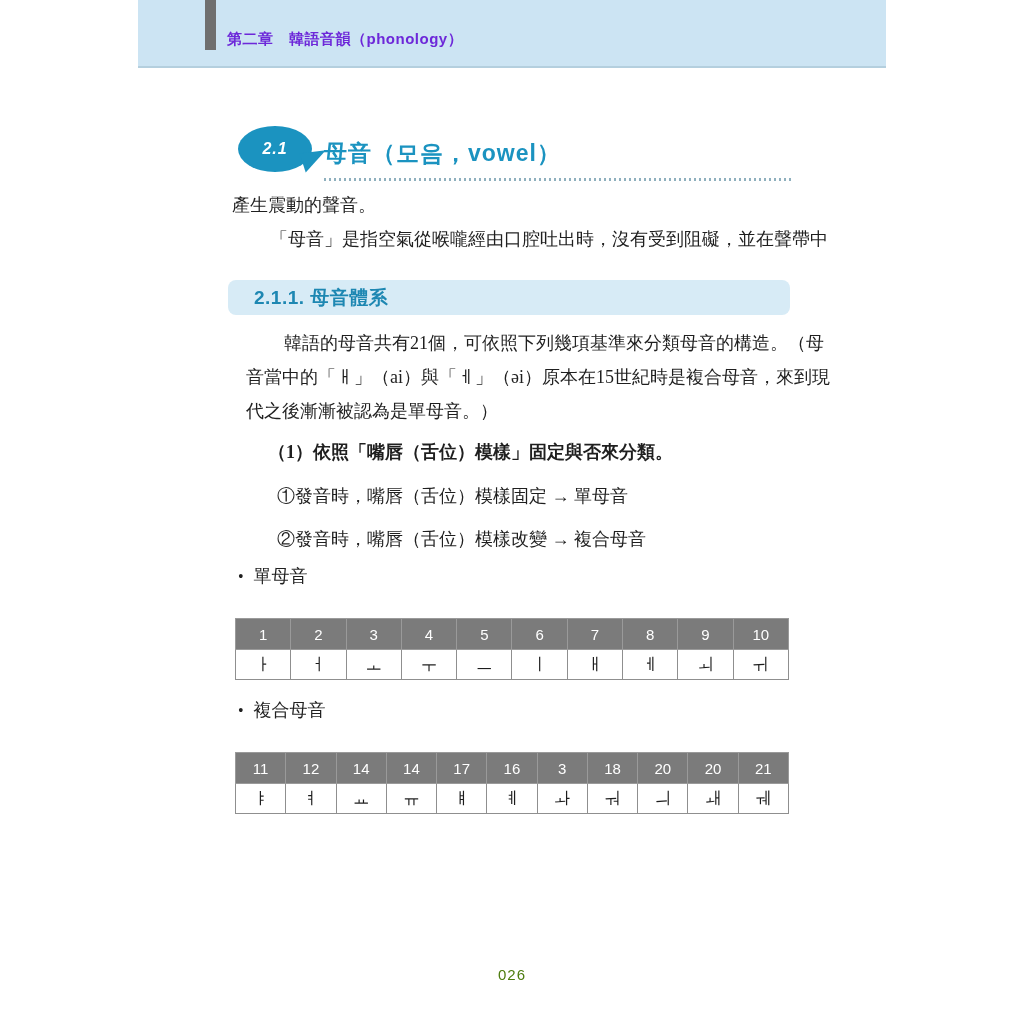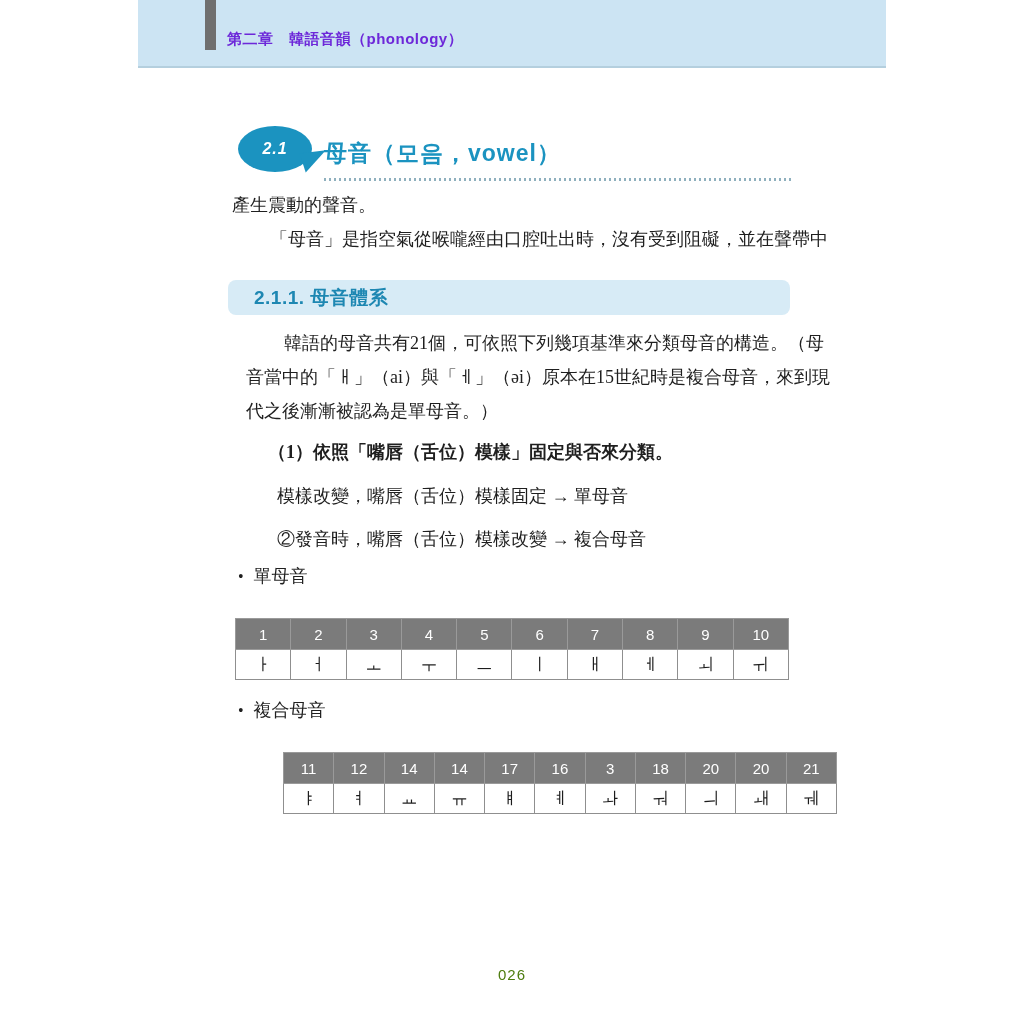--- a/index.html
+++ b/index.html
@@ -81,21 +81,21 @@
   .bullet-line{position:absolute;font-size:18px;white-space:nowrap;}
   .bullet-simple{left:238px;top:564px;}
   .bullet-compound{left:238px;top:698px;}
   .bullet-dot{display:inline-block;margin-right:10px;font-size:16px;}
   
   .vtable{
     position:absolute;left:235px;width:554px;border-collapse:collapse;table-layout:fixed;
     font-family:"Liberation Sans","DejaVu Sans",sans-serif;
   }
   .t1{top:618px;}
-  .t2{top:752px;margin-left:48px;}
+  .t2{top:752px;}
   .vtable td{
     border:1.5px solid var(--table-border);text-align:center;vertical-align:middle;padding:0;
   }
   .vtable tr.vhead td{
     background:var(--table-header-bg);color:#ffffff;height:30px;font-size:15px;
     border-color:#9a9a9a;
   }
   .vtable tr.vrow td{
     background:#ffffff;color:#1c1c1c;height:29px;font-size:17px;
   }
@@ -129,21 +129,21 @@
     <span class="subsection-title">2.1.1. 母音體系</span>
   </div>
 
   <div class="para body2">
     <div class="line indent">韓語的母音共有21個，可依照下列幾項基準來分類母音的構造。（母</div>
     <div class="line">音當中的「ㅐ」（ai）與「ㅔ」（əi）原本在15世紀時是複合母音，來到現</div>
     <div class="line">代之後漸漸被認為是單母音。）</div>
   </div>
 
   <div class="cls-heading">（1）依照「嘴唇（舌位）模樣」固定與否來分類。</div>
-  <div class="cls-item1">模樣改變，嘴唇（舌位）模樣固定 → 單母音</div>
+  <div class="cls-item1">①發音時，嘴唇（舌位）模樣固定 → 單母音</div>
   <div class="cls-item2">②發音時，嘴唇（舌位）模樣改變 → 複合母音</div>
 
   <div class="bullet-line bullet-simple"><span class="bullet-dot">•</span><span>單母音</span></div>
 
   <table class="vtable t1">
     <tbody>
         <tr class="vhead">
       <td>1</td>
       <td>2</td>
       <td>3</td>

